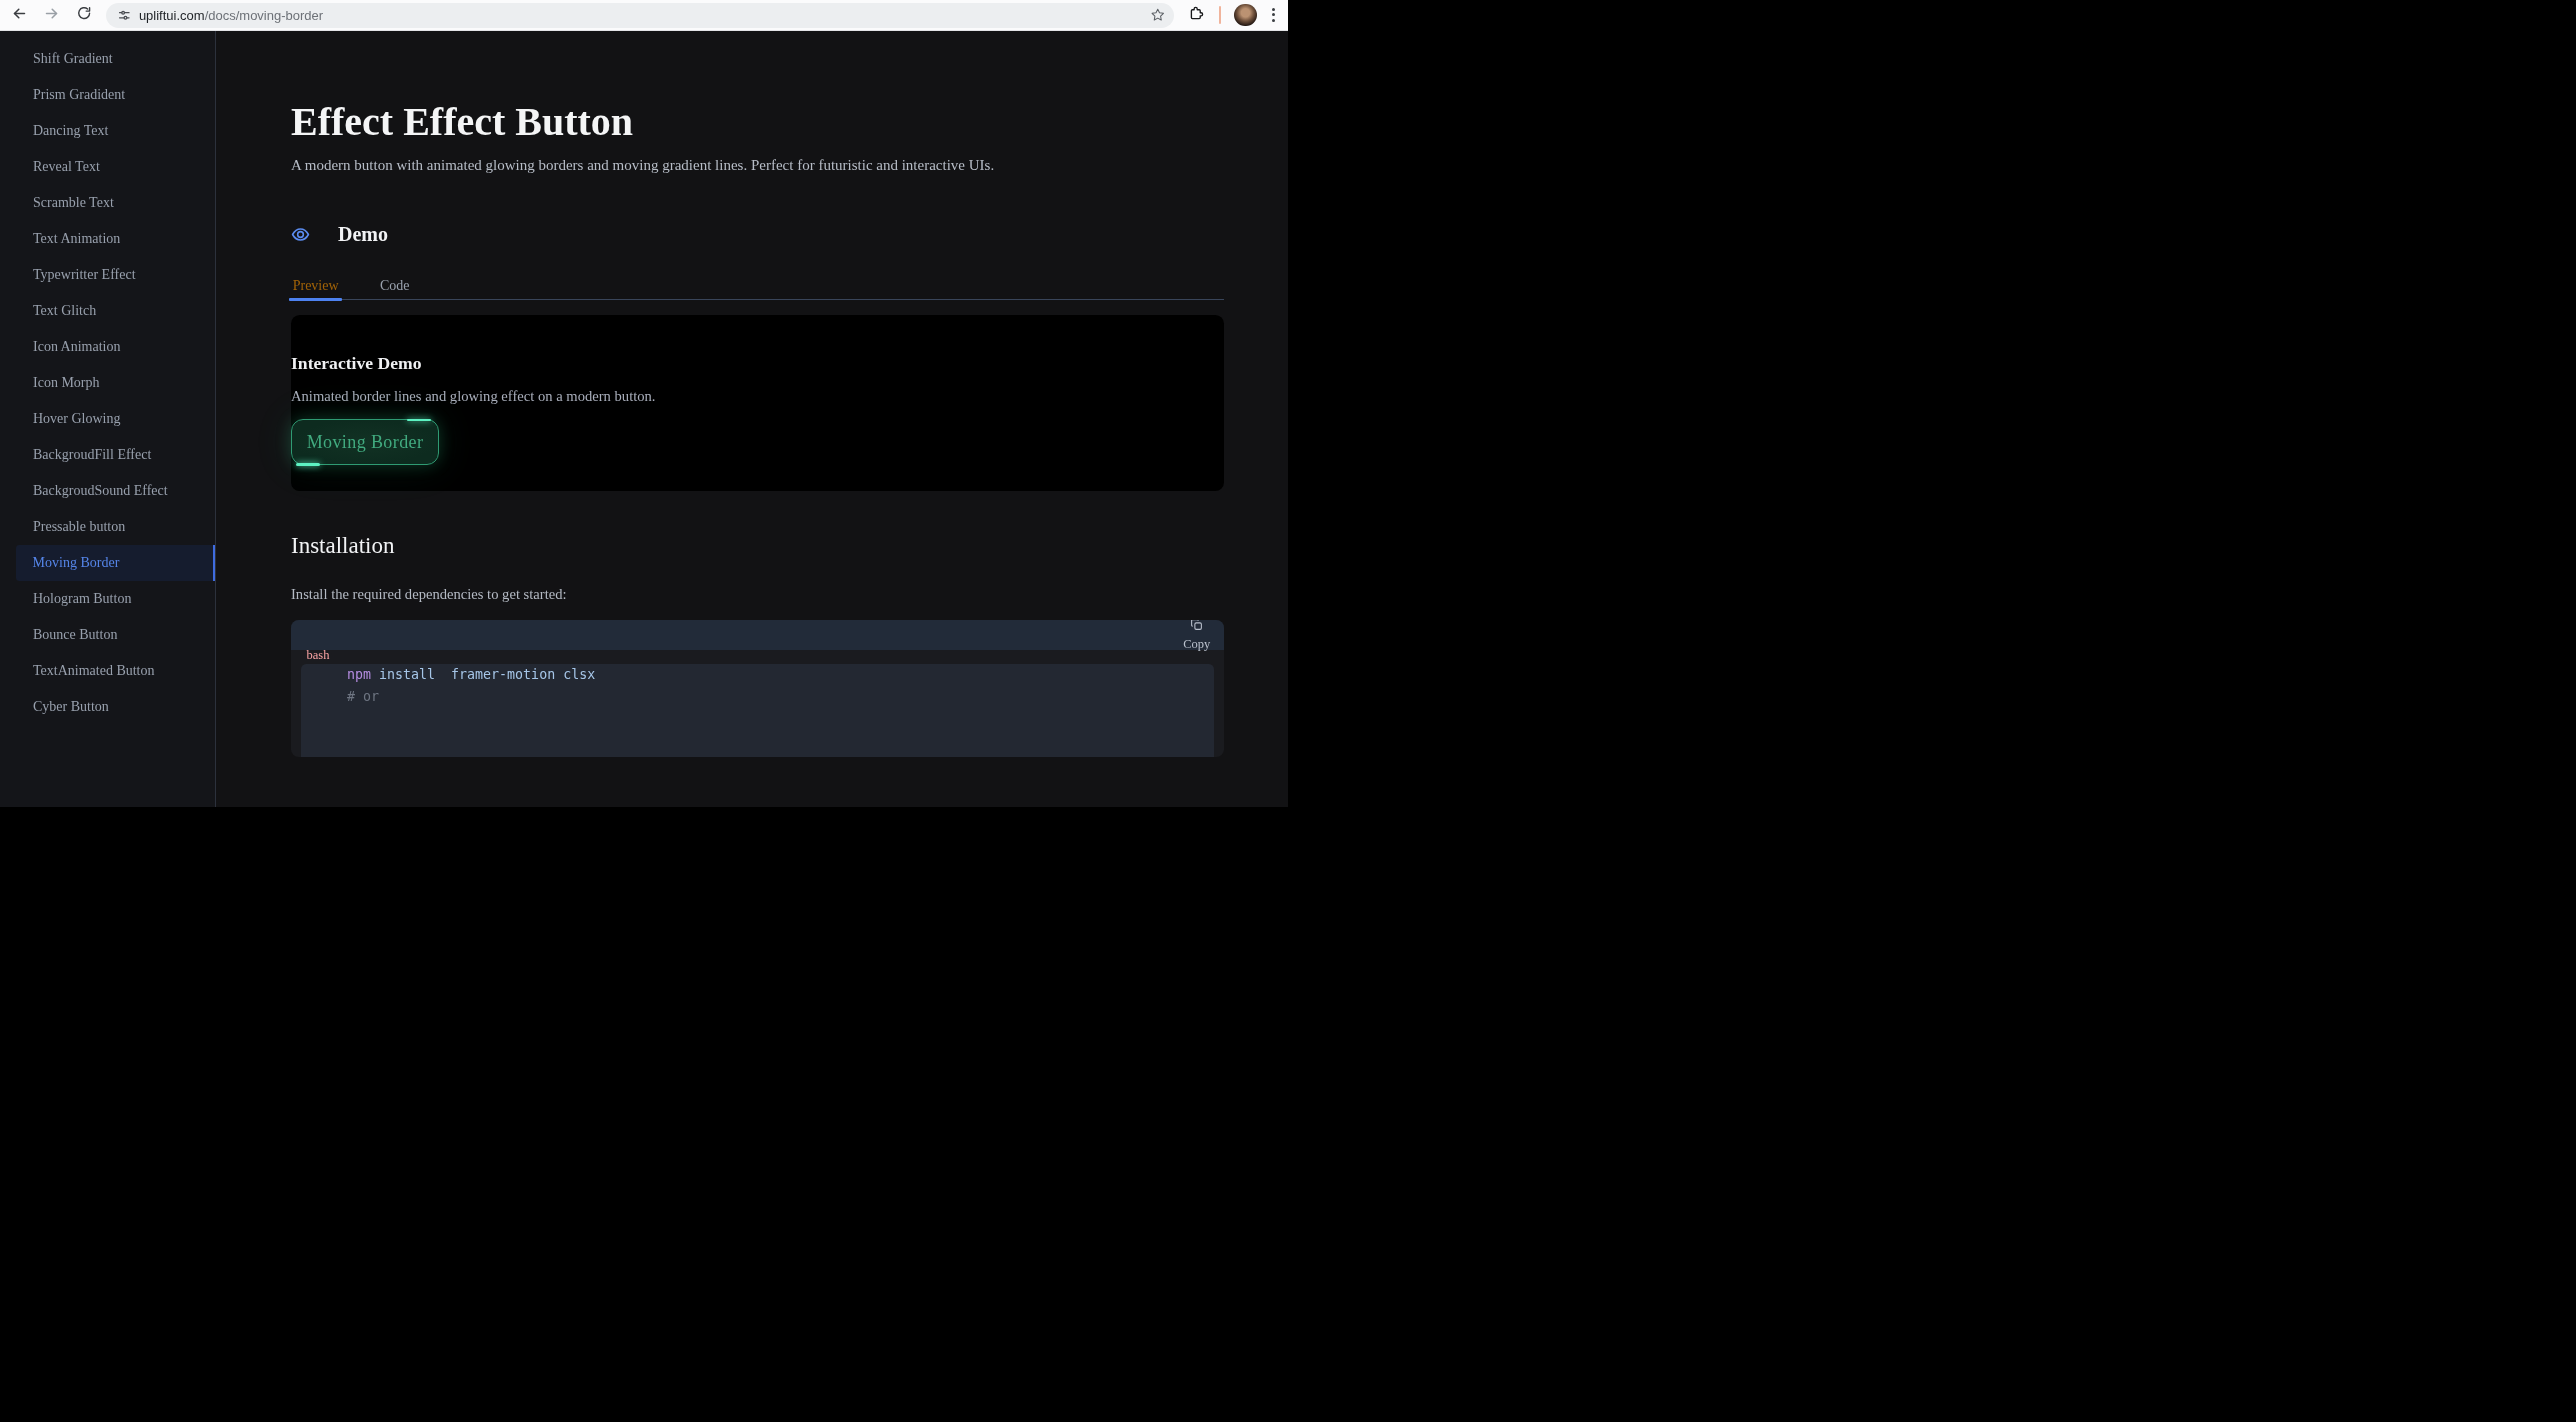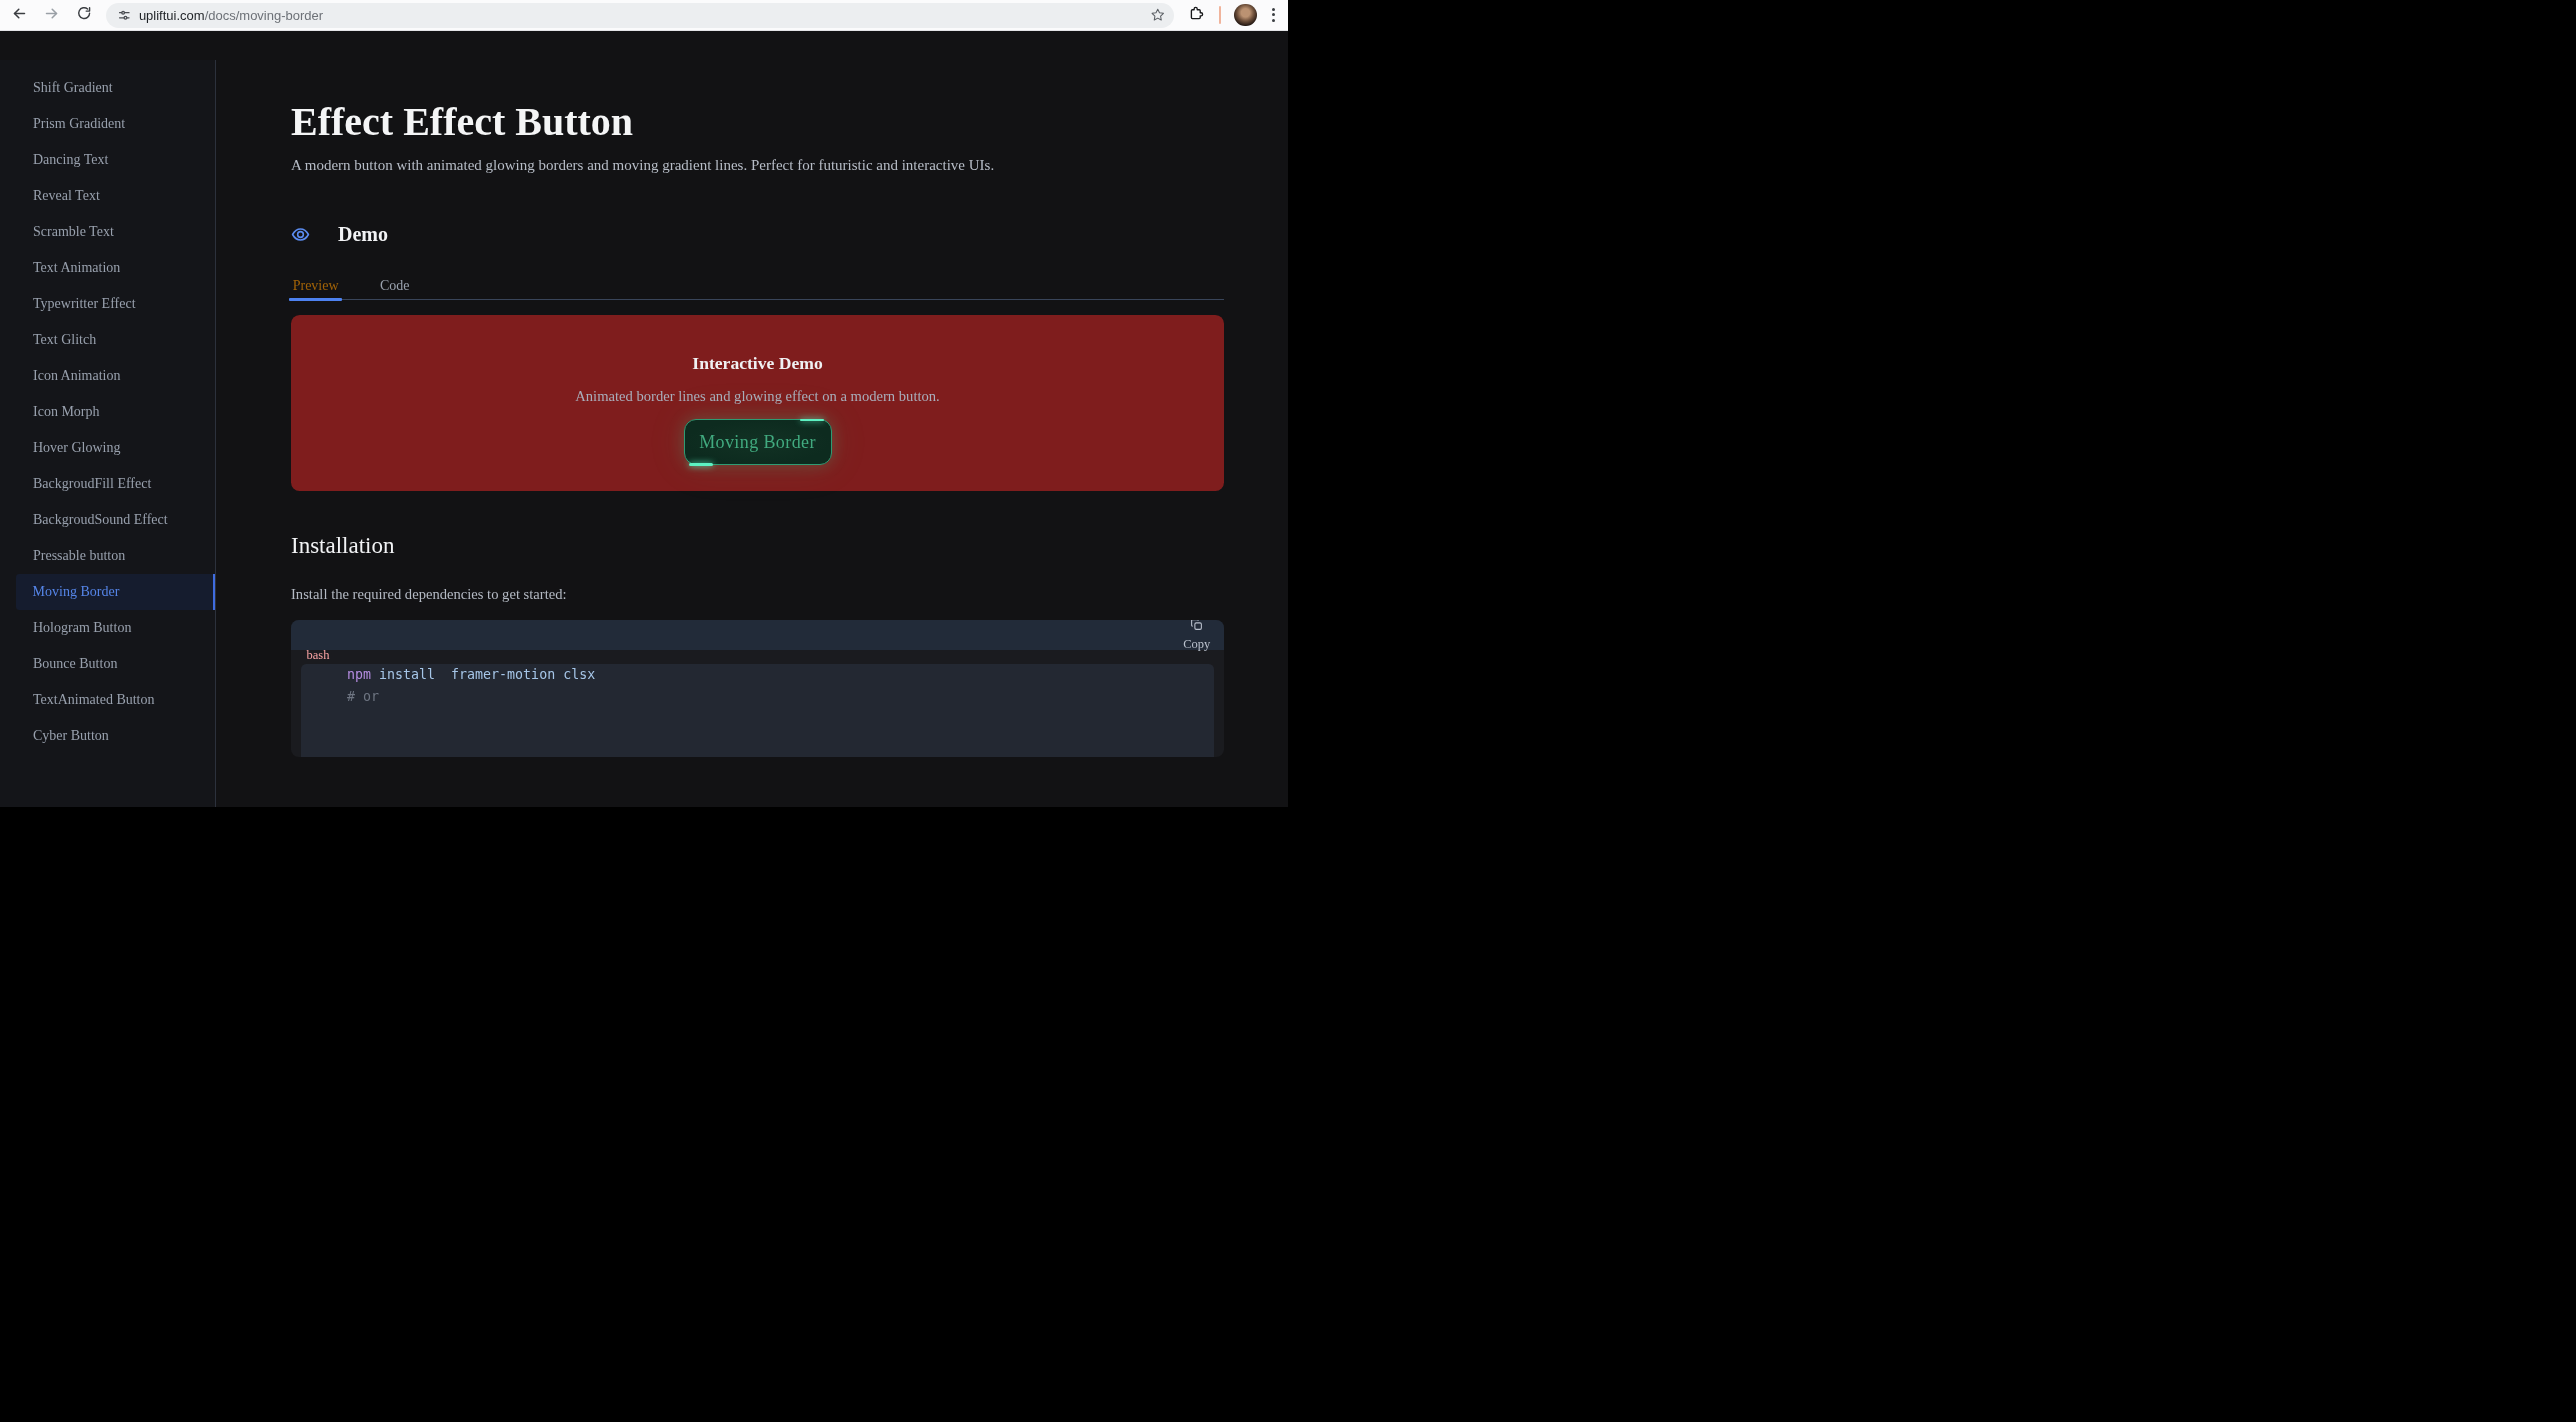--- a/index.html
+++ b/index.html
@@ -32,21 +32,21 @@
   }
   .kebab{ display:flex; flex-direction:column; gap:2.1px; background:none; border:none; cursor:pointer; padding:2.6px;}
   .kebab i{ width:3px; height:3px; border-radius:50%; background:#3a3d41; display:block;}
 
   
   .body{ position:absolute; top:31px; left:0; right:0; bottom:0; display:flex; }
 
   
   .sidebar{
     width:216px; flex:0 0 auto; background:#141519; border-right:0.9px solid #2c313c;
-    padding-top:10.3px; overflow:hidden;margin-top:29px;
+    padding-top:10.3px; overflow:hidden;
   }
   .side-item{
     height:36px; display:flex; align-items:center; padding-left:33px;
     font-size:14px; color:#98a0ad; cursor:pointer; white-space:nowrap;
   }
   .side-item[data-selected="true"]{
     margin-left:16.3px; padding-left:16.3px; background:#151c2e; color:#5585e8;
     border-right:2.6px solid #3f6ce0; border-radius:3.4px 0 0 3.4px;
   }
 
@@ -61,22 +61,22 @@
   .demo-head .eye{ flex:0 0 auto; display:flex; }
   .demo-head h2{ font-size:20px; font-weight:bold; color:#f2f3f5; }
 
   .tabs{ top:242px; height:27px; display:flex; gap:38px; border-bottom:0.9px solid #39455a; }
   .tab{ position:relative; background:none; border:none; cursor:pointer;
     font-family:"Liberation Serif", serif; font-size:14px; color:#9aa2ae; padding:0 1.7px; }
   .tab.active{ color:#a16207; }
   .tab.active::after{ content:""; position:absolute; left:-1.7px; right:-1.7px; bottom:-1.7px;
     height:2.6px; background:#4d82f0; border-radius:0.9px; }
 
-  .panel{ top:284px; height:176px; background:#7f1d1d; border-radius:8.6px;
-    display:flex; flex-direction:column; align-items:center; }
+  .panel{ top:284px; height:176px; background:#000000; border-radius:8.6px;
+    display:flex; flex-direction:column; align-items:flex-start; }
   .panel h3{ margin-top:38px; font-size:17.6px; font-weight:bold; color:#f0f1f3; }
   .panel .panel-desc{ margin-top:13.7px; font-size:14.6px; color:#a9aebb; }
   .mb-btn{
     position:relative; margin-top:14.6px; width:148px; height:46px;
     background: radial-gradient(ellipse at 50% 50%, #123224 0%, #0d2b1f 70%);
     border:1.7px solid #2f9b73; border-radius:12px; cursor:pointer;
     font-family:"Liberation Serif", serif; font-size:18px; letter-spacing:0.4px; color:#41aa7f;
     box-shadow: 0 0 15.5px rgba(60,214,150,.22), 0 0 41px rgba(60,214,150,.10);
   }
   .seg{ position:absolute; height:2.6px; width:24px; background:#5df2c2;

